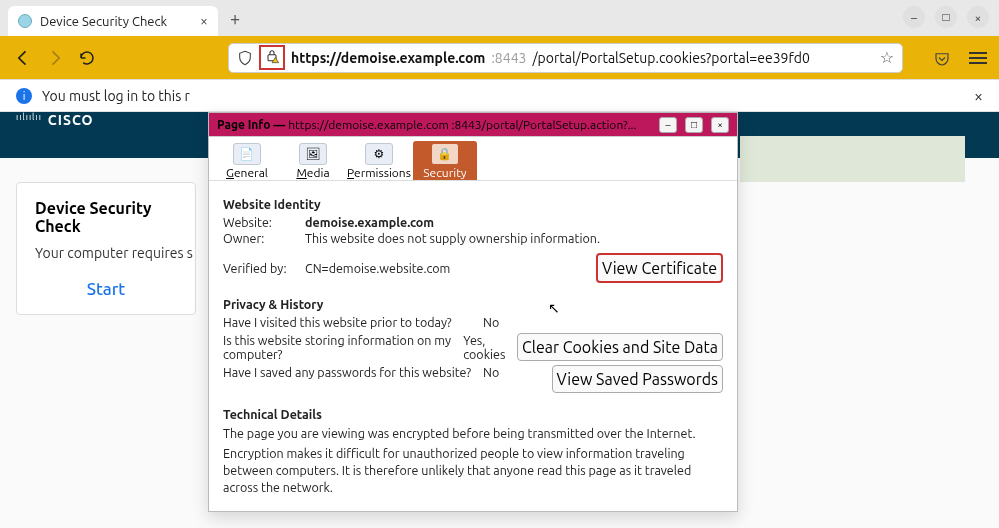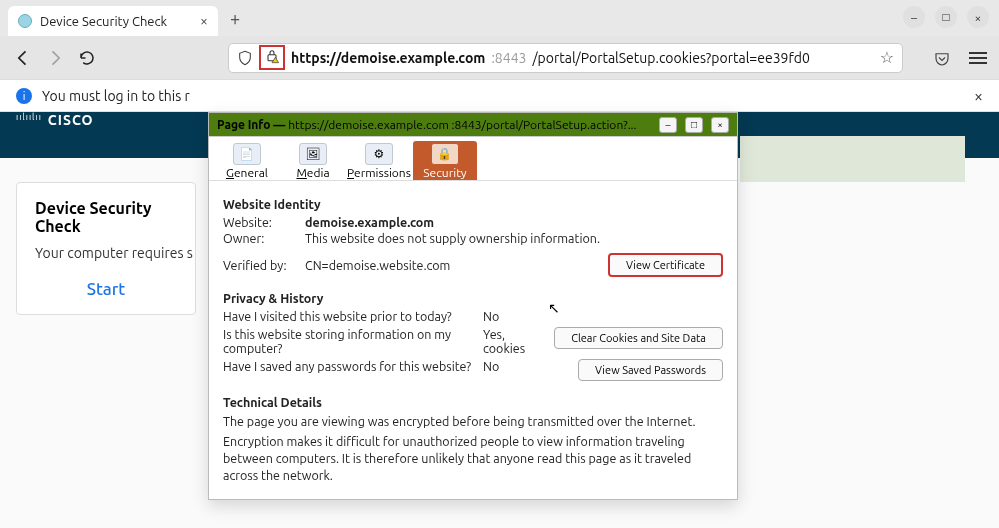--- a/index.html
+++ b/index.html
@@ -9,21 +9,21 @@
   .tab-strip { height: 36px; background: #e8e8e8; display: flex; align-items: center; padding-left: 8px; position: relative; }
   .tab { background: #fff; height: 30px; margin-top: 6px; border-radius: 6px 6px 0 0; display: flex; align-items: center; padding: 0 10px; gap: 8px; width: 210px; }
   .favicon { width: 14px; height: 14px; border-radius: 50%; background: #9bd4e4; border: 1px solid #6aaec0; }
   .tab-title { flex: 1; font-size: 13px; color: #222; }
   .tab-close { font-size: 14px; color: #444; cursor: pointer; }
   .new-tab { margin-left: 12px; font-size: 18px; color: #555; cursor: pointer; }
   .win-controls { position: absolute; right: 10px; top: 6px; display: flex; gap: 10px; }
   .win-btn { width: 22px; height: 22px; border-radius: 50%; background: #e0e0e0; display: flex; align-items: center; justify-content: center; font-size: 12px; color: #333; cursor: pointer; }
 
   
-  .addr-row { height: 44px; background: #e5e5e5; border-bottom: 1px solid #ddd; display: flex; align-items: center; padding: 0 12px; gap: 10px; }
+  .addr-row { height: 44px; background: #eab308; border-bottom: 1px solid #ddd; display: flex; align-items: center; padding: 0 12px; gap: 10px; }
   .nav-btn { width: 22px; height: 22px; display: flex; align-items: center; justify-content: center; cursor: pointer; color: #222; }
   .urlbar { flex: 1; height: 30px; background: #fff; border: 1px solid #ccc; border-radius: 5px; display: flex; align-items: center; padding: 0 8px; gap: 6px; font-size: 14px; margin-left: 120px; margin-right: 10px; }
   .shield { width: 16px; height: 16px; }
   .lock-box { border: 2px solid #c33; padding: 1px 3px; display: inline-flex; }
   .lock-icon svg { width: 16px; height: 16px; }
   .url-main { font-weight: 600; color: #111; }
   .url-port { color: #9a9a9a; font-weight: 400; }
   .url-rest { color: #111; }
   .star { margin-left: auto; font-size: 16px; color: #555; }
   .pocket { margin-left: 10px; width: 16px; height: 16px; }
@@ -39,40 +39,40 @@
   .page-bg { position: absolute; top: 112px; left: 0; right: 0; }
   .brand-bar { height: 46px; background: #043953; display: flex; align-items: flex-start; padding-left: 16px; }
   .brand-bar .brand { color: #fff; font-weight: 600; font-size: 14px; letter-spacing: 1px; }
   .card { margin: 24px 16px; background: #fff; border: 1px solid #ddd; border-radius: 4px; padding: 16px 18px; width: 180px; }
   .card h2 { font-size: 16px; font-weight: 700; margin-bottom: 10px; }
   .card p { font-size: 14px; color: #333; margin-bottom: 18px; white-space: nowrap; }
   .start-btn { color: #1a73e8; font-size: 17px; font-weight: 500; text-align: center; cursor: pointer; }
 
   
   .dialog { position: absolute; left: 208px; top: 112px; width: 530px; background: #fff; border: 1px solid #bbb; box-shadow: 0 6px 16px rgba(0,0,0,.15); }
-  .dlg-titlebar { height: 24px; background: #4d7c0f; border-bottom: 1px solid #ccc; display: flex; align-items: center; padding: 0 8px; font-size: 12px; gap: 6px; }
+  .dlg-titlebar { height: 24px; background: #be185d; border-bottom: 1px solid #ccc; display: flex; align-items: center; padding: 0 8px; font-size: 12px; gap: 6px; }
   .dlg-titlebar .title { white-space: nowrap; overflow: hidden; text-overflow: ellipsis; flex: 1; }
   .dlg-win-btn { width: 18px; height: 16px; border: 1px solid #aaa; border-radius: 3px; display: flex; align-items: center; justify-content: center; font-size: 10px; cursor: pointer; background: #f5f5f5; margin-left: 2px; }
   .dlg-tabs { display: flex; padding: 4px 6px 0; gap: 2px; border-bottom: 1px solid #ddd; }
   .dlg-tab { width: 64px; text-align: center; font-size: 12px; padding: 2px 0 1px; cursor: pointer; border-radius: 3px 3px 0 0; }
   .dlg-tab .tabicon { width: 28px; height: 22px; margin: 0 auto 1px; background: #e9eef6; border: 1px solid #c0c8d4; border-radius: 3px; display:flex; align-items:center; justify-content:center; font-size:12px; }
   .dlg-tab.active { background: #c35a2b; color: #fff; }
   .dlg-tab.active .tabicon { background: #f3d7c6; border-color: #c35a2b; }
   .dlg-tab .u { text-decoration: underline; }
   .dlg-body { padding: 10px 14px 12px; font-size: 12.5px; color: #222; }
   .section-title { font-weight: 700; margin: 6px 0 4px; }
   .row2 { display: flex; margin: 2px 0; }
   .row2 .lbl { width: 82px; color: #222; }
   .row2 .val { font-weight: 700; }
   .row2 .val.nf { font-weight: 400; }
   .row3 { display: flex; align-items: flex-start; margin: 4px 0; }
   .row3 .q { width: 260px; }
   .row3 .a { width: 58px; }
   .row3 .btn-col { margin-left: auto; }
-  .btn { border: 1px solid #aaa; border-radius: 4px; padding: 4px 16px; font-size: 11px; background: #fafafa; cursor: pointer; white-space: nowrap; }
+  .btn { border: 1px solid #aaa; border-radius: 4px; padding: 4px 4px; font-size: 16px; background: #fafafa; cursor: pointer; white-space: nowrap; }
   .btn.highlight { border: 2px solid #c33; }
   .tech p { margin: 3px 0; line-height: 1.35; }
 
   .green-strip { position: absolute; left: 740px; top: 136px; width: 225px; height: 46px; background: #dfe8d8; }
 
   
   .cursor { position: absolute; left: 548px; top: 300px; font-size: 14px; color: #000; }
 </style>
 </head>
 <body>

